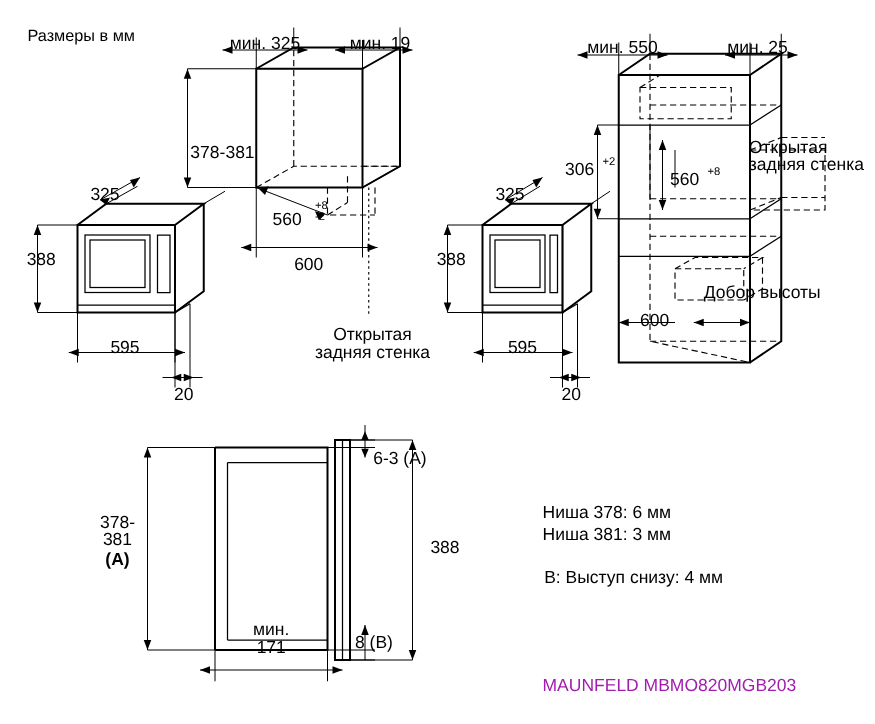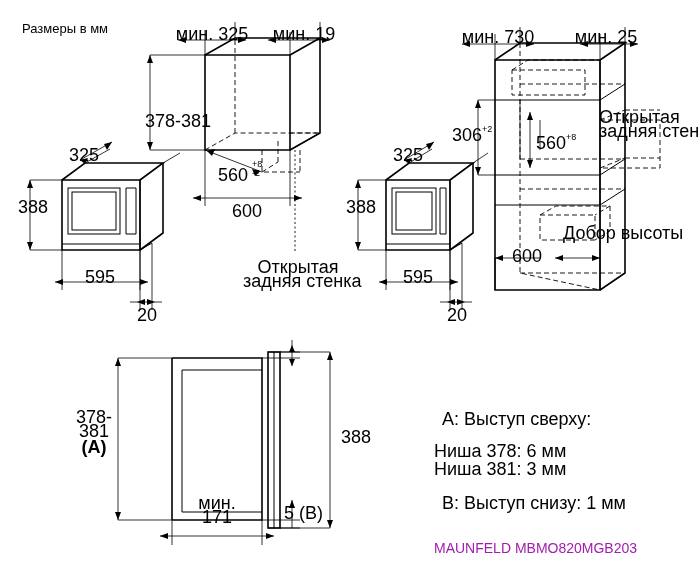--- a/index.html
+++ b/index.html
@@ -7,21 +7,21 @@
     width:700px; height:579px;
     background:#ffffff;
     font-family:"Liberation Sans", sans-serif;
     color:#000000;
     position:relative;
     overflow:hidden;
   }
   #stage { position:absolute; left:0; top:0; width:700px; height:579px;text-decoration:underline; }
   .lbl {
     position:absolute;
-    font-size:18px;
+    font-size:14px;
     line-height:14px;
     white-space:pre;
     color:#000;
   }
   .lbl.b { font-weight:bold; }
   .lbl.c { text-align:center; }
   .title {
     position:absolute;
     font-size:13px;
     color:#000;
@@ -271,49 +271,49 @@
   <div class="lbl" style="left:252px; top:160px; font-size:9px; line-height:9px;"><span>+8
 -2</span></div>
   <div class="lbl c" style="left:227px; top:204px; width:40px;">600</div>
   <div class="lbl c" style="left:64px; top:148px; width:40px;">325</div>
   <div class="lbl c" style="left:16px; top:200px; width:34px;">388</div>
   <div class="lbl c" style="left:80px; top:270px; width:40px;">595</div>
   <div class="lbl c" style="left:132px; top:308px; width:30px;">20</div>
   <div class="lbl c" style="left:243px; top:260px; width:110px;">Открытая
 задняя стенка</div>
 
-  <div class="lbl c" style="left:455px; top:30px; width:86px;">мин. 730</div>
+  <div class="lbl c" style="left:455px; top:30px; width:86px;">мин. 550</div>
   <div class="lbl c" style="left:570px; top:30px; width:72px;">мин. 25</div>
   <div class="lbl" style="left:452px; top:128px;">306</div>
   <div class="lbl" style="left:482px; top:122px; font-size:9px;">+2</div>
   <div class="lbl" style="left:536px; top:136px;">560</div>
   <div class="lbl" style="left:566px; top:130px; font-size:9px;">+8</div>
   <div class="lbl" style="left:599px; top:110px; width:96px;">Открытая
 задняя стенка</div>
   <div class="lbl" style="left:563px; top:226px;">Добор высоты</div>
   <div class="lbl" style="left:512px; top:249px;">600</div>
   <div class="lbl c" style="left:388px; top:148px; width:40px;">325</div>
   <div class="lbl c" style="left:344px; top:200px; width:34px;">388</div>
   <div class="lbl c" style="left:398px; top:270px; width:40px;">595</div>
   <div class="lbl c" style="left:442px; top:308px; width:30px;">20</div>
 
   <div class="lbl c" style="left:72px; top:410px; width:44px;">378-
 381</div>
   <div class="lbl c b" style="left:72px; top:440px; width:44px;">(А)</div>
+  <div class="lbl" style="left:283px; top:345px;">
+    <span>6-3 (А)</span>
+  </div>
   <div class="lbl c" style="left:336px; top:430px; width:40px;">388</div>
   <div class="lbl c" style="left:186px; top:496px; width:62px;">мин.
 171</div>
-  <div class="lbl" style="left:284px; top:506px;">5 (В)</div>
+  <div class="lbl" style="left:284px; top:506px;">8 (В)</div>
 
   <div style="position:absolute; left:412px; top:398px; width:270px;">
-    <div class="lbl" style="position:relative; left:0; top:0;">
-      <span class="b">А</span><span>: Выступ сверху:</span>
-    </div>
     <div class="lbl" style="position:relative; left:22px; top:4px;">Ниша 378: 6 мм</div>
     <div class="lbl" style="position:relative; left:22px; top:8px;">Ниша 381: 3 мм</div>
     <div class="lbl" style="position:relative; left:0; top:14px;">
-      <span class="b">В</span><span>: Выступ снизу: 1 мм</span>
+      <span class="b">В</span><span>: Выступ снизу: 4 мм</span>
     </div>
   </div>
 
   <div class="credit" style="left:434px; top:540px;">MAUNFELD MBMO820MGB203</div>
 
 </div>
 
 </body></html>

